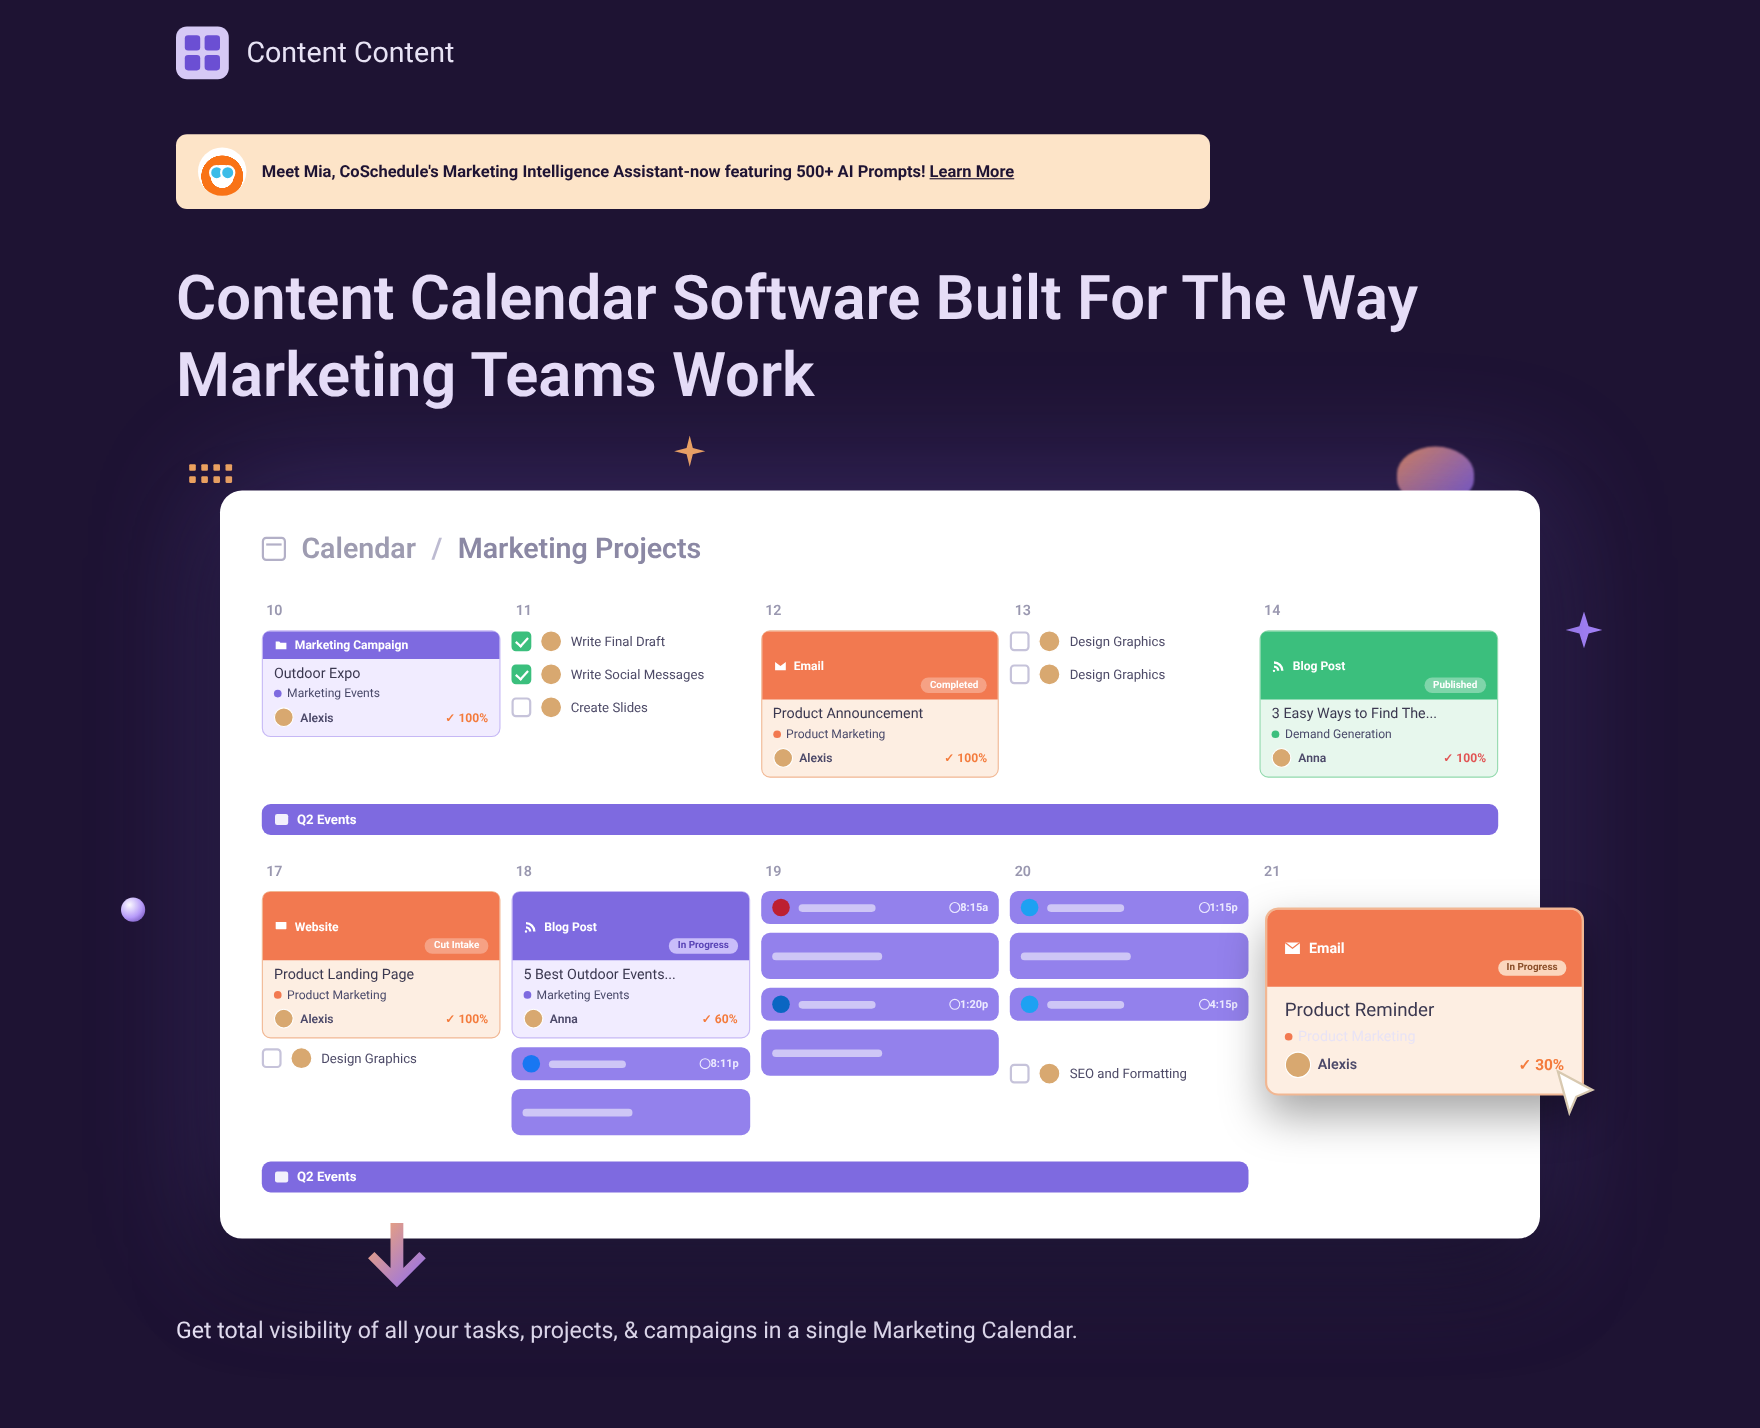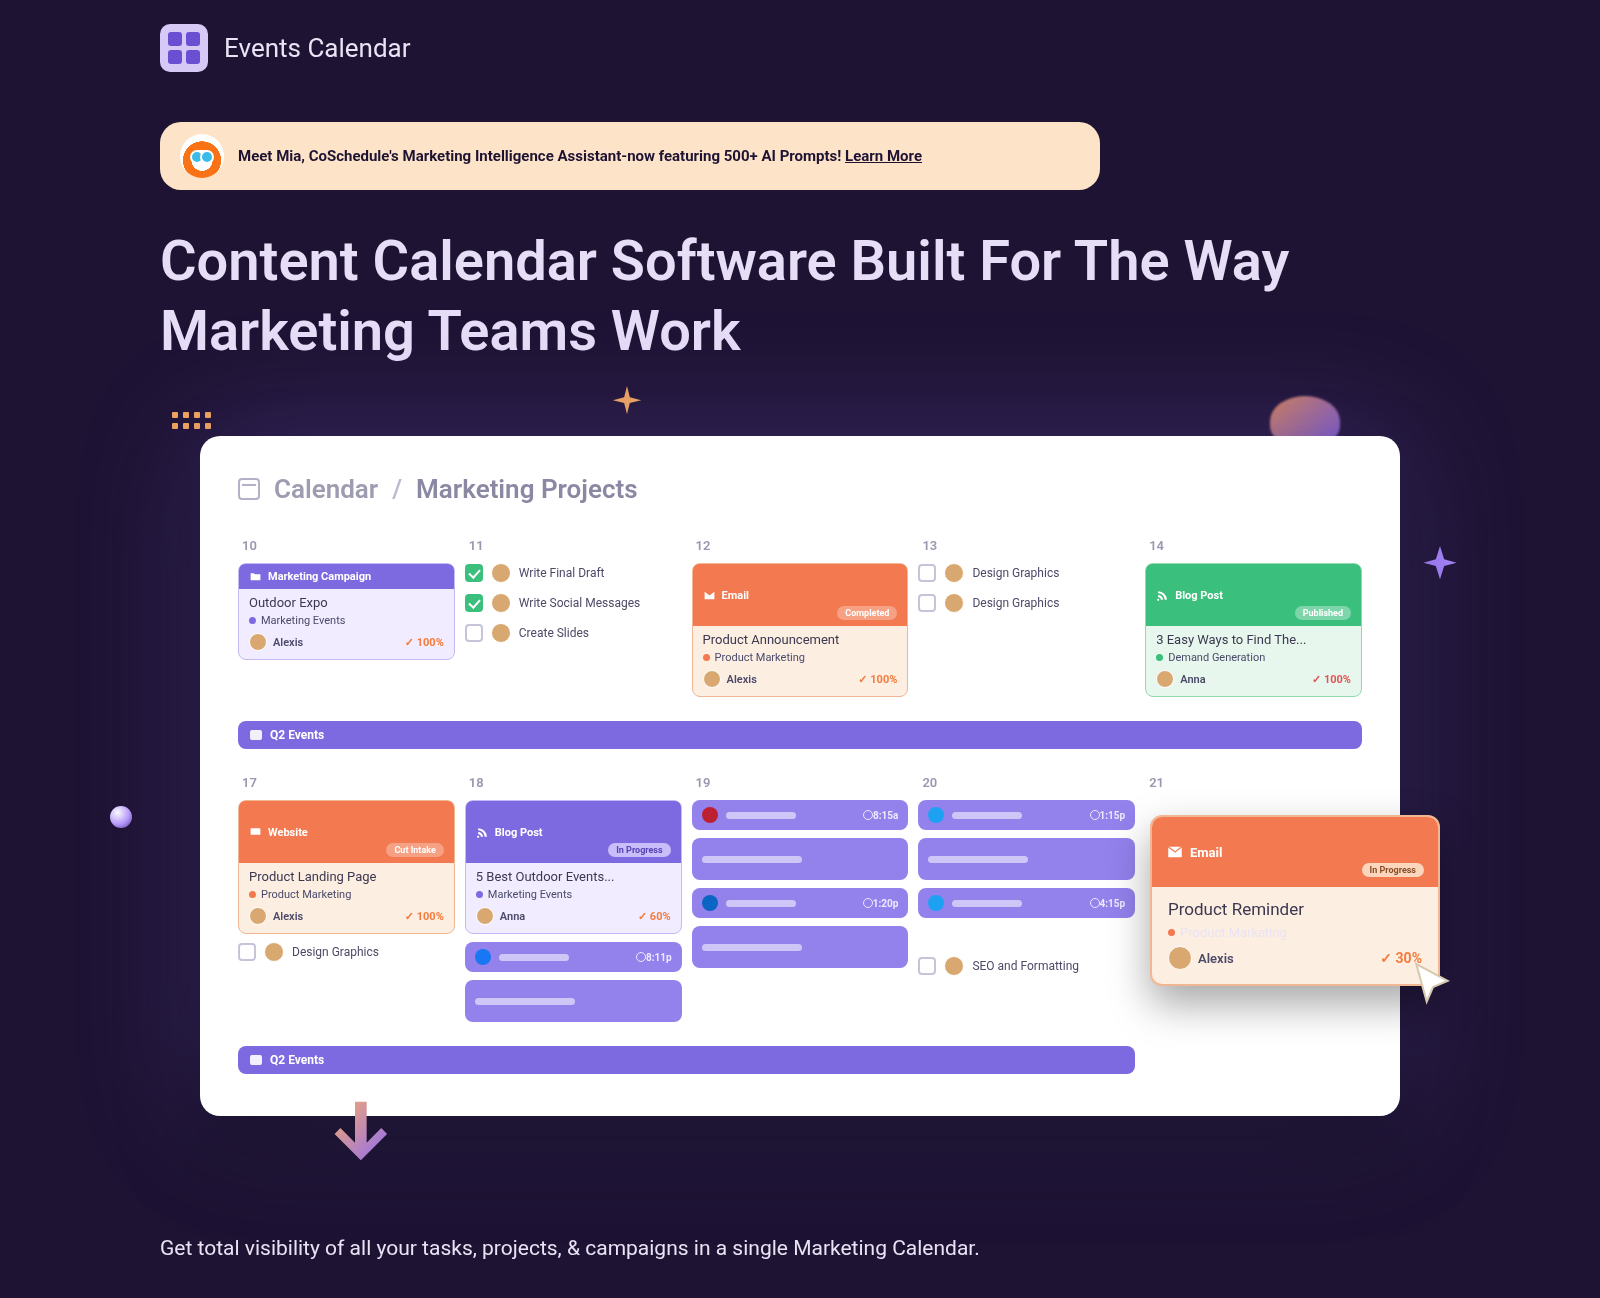--- a/index.html
+++ b/index.html
@@ -32,28 +32,28 @@
 }
 .logo-box span {
   background: #6b4fd3;
   border-radius: 3px;
   display:block;
 }
 .header-title { font-size: 26px; font-weight: 400; color: #e8e3f5; }
 
 .banner {
   background: #fde4c8;
-  border-radius: 21px;
+  border-radius: 10px;
   display: flex;
   align-items: center;
   padding: 12px 20px;
   gap: 14px;
   width: 940px;
   color: #1e1333;
-  margin-bottom: 36px;
+  margin-bottom: 46px;
 }
 .banner-avatar {
   width: 44px; height: 44px; border-radius: 50%;
   background: radial-gradient(circle at 50% 60%, #fff 30%, #f97316 31% 55%, #fff 56%);
   display:flex;align-items:center;justify-content:center;
   position:relative;
   flex-shrink:0;
 }
 .banner-avatar::before, .banner-avatar::after {
   content:""; width:10px;height:10px;border-radius:50%;
@@ -189,37 +189,37 @@
 .spark{position:absolute;pointer-events:none;}
 .star{width:34px;height:34px;}
 .dots{display:grid;grid-template-columns:repeat(4,6px);gap:5px;}
 .dots span{width:6px;height:6px;background:#f2a65a;border-radius:1px;}
 .orb{width:22px;height:22px;border-radius:50%;background:radial-gradient(circle at 35% 30%,#fff,#b99dfb 55%,#5a3aa5);}
 .blob{width:70px;height:50px;border-radius:50% 50% 40% 40%;background:linear-gradient(135deg,#ff9d5c,#8c6af2);filter:blur(1px);opacity:.8;}
 .arrow{width:70px;height:70px;}
 
 .tagline{
   font-size:21px;color:#e8e3f5;font-weight:400;
-  margin-top: 120px;text-align:left;
+  margin-top: 72px;text-align:left;
 }
 .head-ico{display:flex;align-items:center;gap:6px;}
 .ico{width:13px;height:13px;}
 </style>
 </head>
 <body>
 
 <div class="page">
   <div class="header">
     <div class="logo-box">
       <span></span>
         <span></span>
         <span></span>
         <span></span>
     </div>
-    <div class="header-title">Events Calendar</div>
+    <div class="header-title">Content Content</div>
   </div>
 
   <div class="banner">
     <div class="banner-avatar"></div>
     <div class="banner-text">
       <span>Meet Mia, CoSchedule's Marketing Intelligence Assistant-now featuring 500+ AI Prompts! </span><a href="#">Learn More</a>
     </div>
   </div>
 
   <h1 class="hero">Content Calendar Software Built For The Way Marketing Teams Work</h1>

